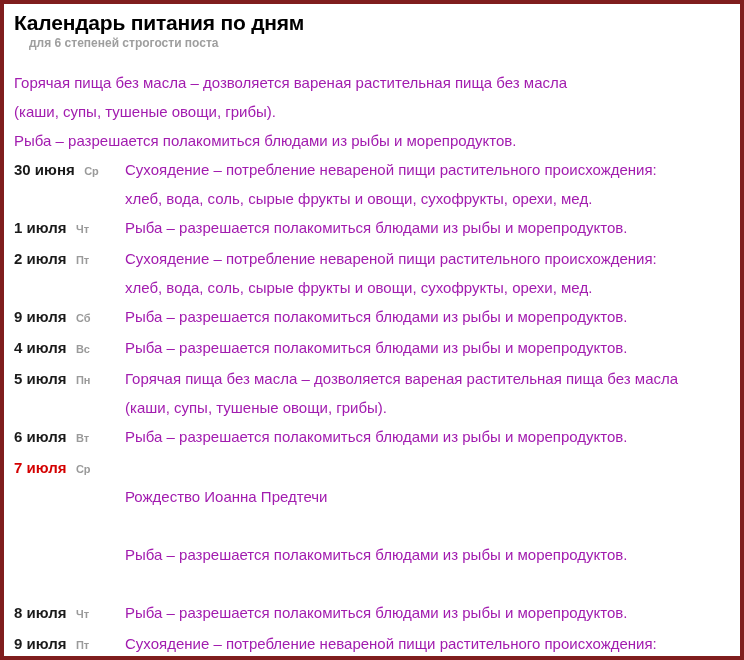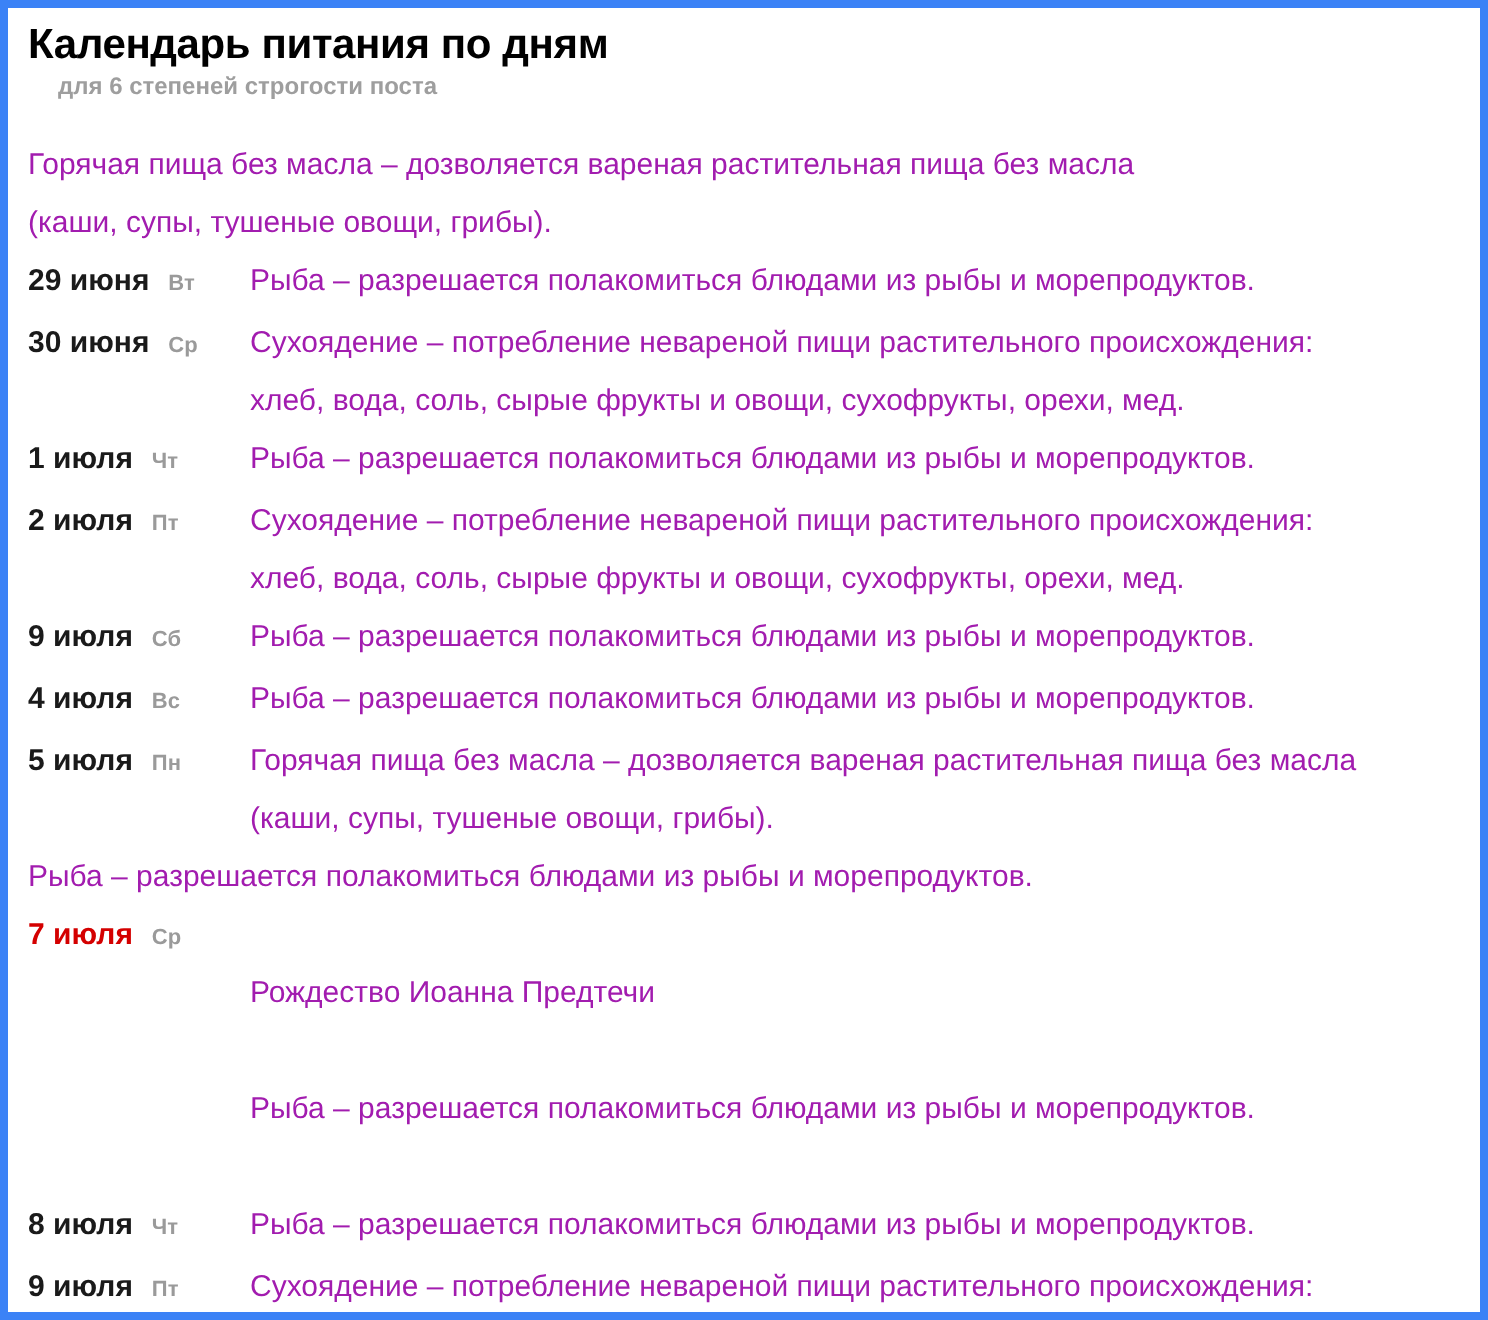--- a/index.html
+++ b/index.html
@@ -4,21 +4,21 @@
 <style>
   * { margin: 0; padding: 0; box-sizing: border-box; }
   html, body { background: #fff; }
   body {
     width: 744px; height: 660px;
     font-family: "Liberation Sans", "DejaVu Sans", sans-serif;
     -webkit-font-smoothing: antialiased;
   }
   .frame {
     width: 744px; height: 660px;
-    border: 4px solid #3b82f6;
+    border: 4px solid #7f1d1d;
     background: #fff;
     padding: 5px 10px 0 10px;
     overflow: hidden;
   }
   .hdr { margin-top: 2px; }
   .title {
     font-size: 21px;
     line-height: 24px;
     font-weight: bold;
     color: #000;
@@ -70,24 +70,20 @@
   </div>
 
   <div class="list">
 
     <div class="row">
       <div class="desc">Горячая пища без масла – дозволяется вареная растительная пища без масла
 (каши, супы, тушеные овощи, грибы).</div>
     </div>
 
     <div class="row">
-      <div class="datecol">
-        <span class="date">29 июня</span>
-        <span class="day">Вт</span>
-      </div>
       <div class="desc">Рыба – разрешается полакомиться блюдами из рыбы и морепродуктов.</div>
     </div>
 
     <div class="row">
       <div class="datecol">
         <span class="date">30 июня</span>
         <span class="day">Ср</span>
       </div>
       <div class="desc">Сухоядение – потребление невареной пищи растительного происхождения:
 хлеб, вода, соль, сырые фрукты и овощи, сухофрукты, орехи, мед.</div>
@@ -129,20 +125,24 @@
     <div class="row">
       <div class="datecol">
         <span class="date">5 июля</span>
         <span class="day">Пн</span>
       </div>
       <div class="desc">Горячая пища без масла – дозволяется вареная растительная пища без масла
 (каши, супы, тушеные овощи, грибы).</div>
     </div>
 
     <div class="row">
+      <div class="datecol">
+        <span class="date">6 июля</span>
+        <span class="day">Вт</span>
+      </div>
       <div class="desc">Рыба – разрешается полакомиться блюдами из рыбы и морепродуктов.</div>
     </div>
 
     <div class="row">
       <div class="datecol">
         <span class="date red">7 июля</span>
         <span class="day">Ср</span>
       </div>
       <div class="desc">
         <div class="holiday">Рождество Иоанна Предтечи</div>

